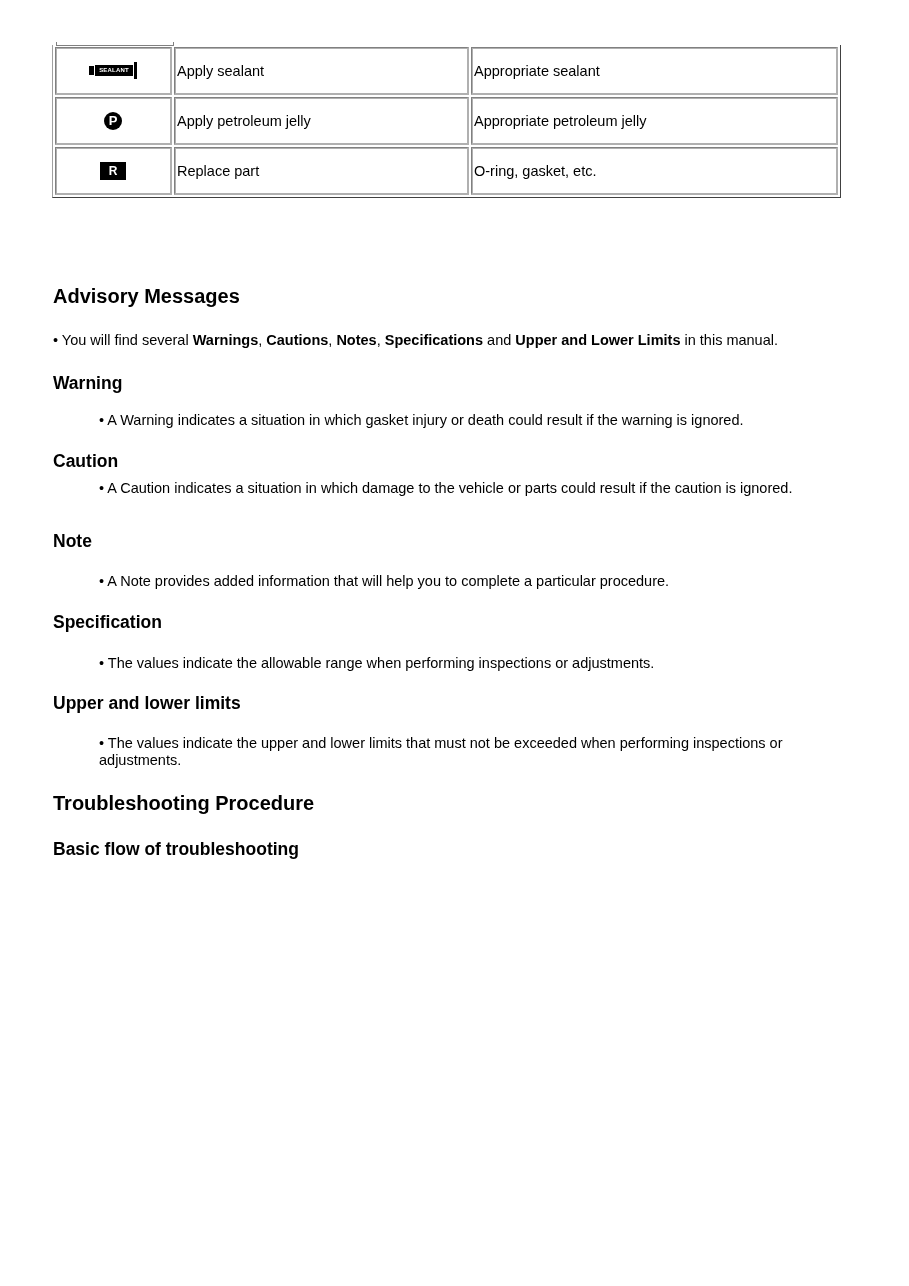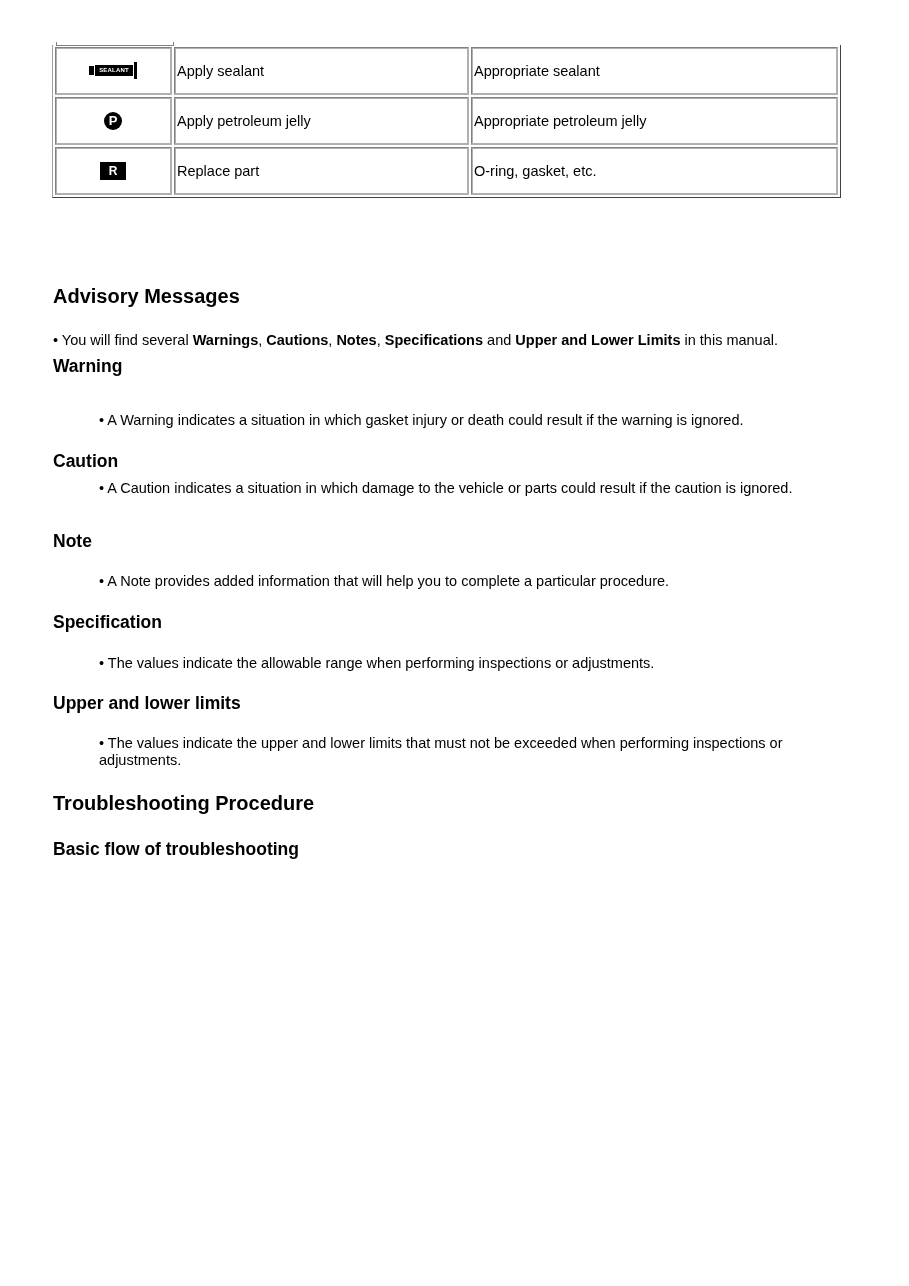--- a/index.html
+++ b/index.html
@@ -151,21 +151,21 @@
     </tr>
   </tbody>
     </table>
 </div>
 
 <div class="content">
   <h2 style="top:285px;">Advisory Messages</h2>
 
   <p class="para intro"><span>• You will find several </span><b>Warnings</b><span>, </span><b>Cautions</b><span>, </span><b>Notes</b><span>, </span><b>Specifications</b><span> and </span><b>Upper and Lower Limits</b><span> in this manual.</span></p>
 
-  <h3 style="top:356px;">Warning</h3>
+  <h3 style="top:373px;">Warning</h3>
   <p class="para indent" style="top:412px;">• A Warning indicates a situation in which gasket injury or death could result if the warning is ignored.</p>
 
   <h3 style="top:451px;">Caution</h3>
   <p class="para indent" style="top:480px;">• A Caution indicates a situation in which damage to the vehicle or parts could result if the caution is ignored.</p>
 
   <h3 style="top:531px;">Note</h3>
   <p class="para indent" style="top:573px;">• A Note provides added information that will help you to complete a particular procedure.</p>
 
   <h3 style="top:612px;">Specification</h3>
   <p class="para indent" style="top:655px;">• The values indicate the allowable range when performing inspections or adjustments.</p>

